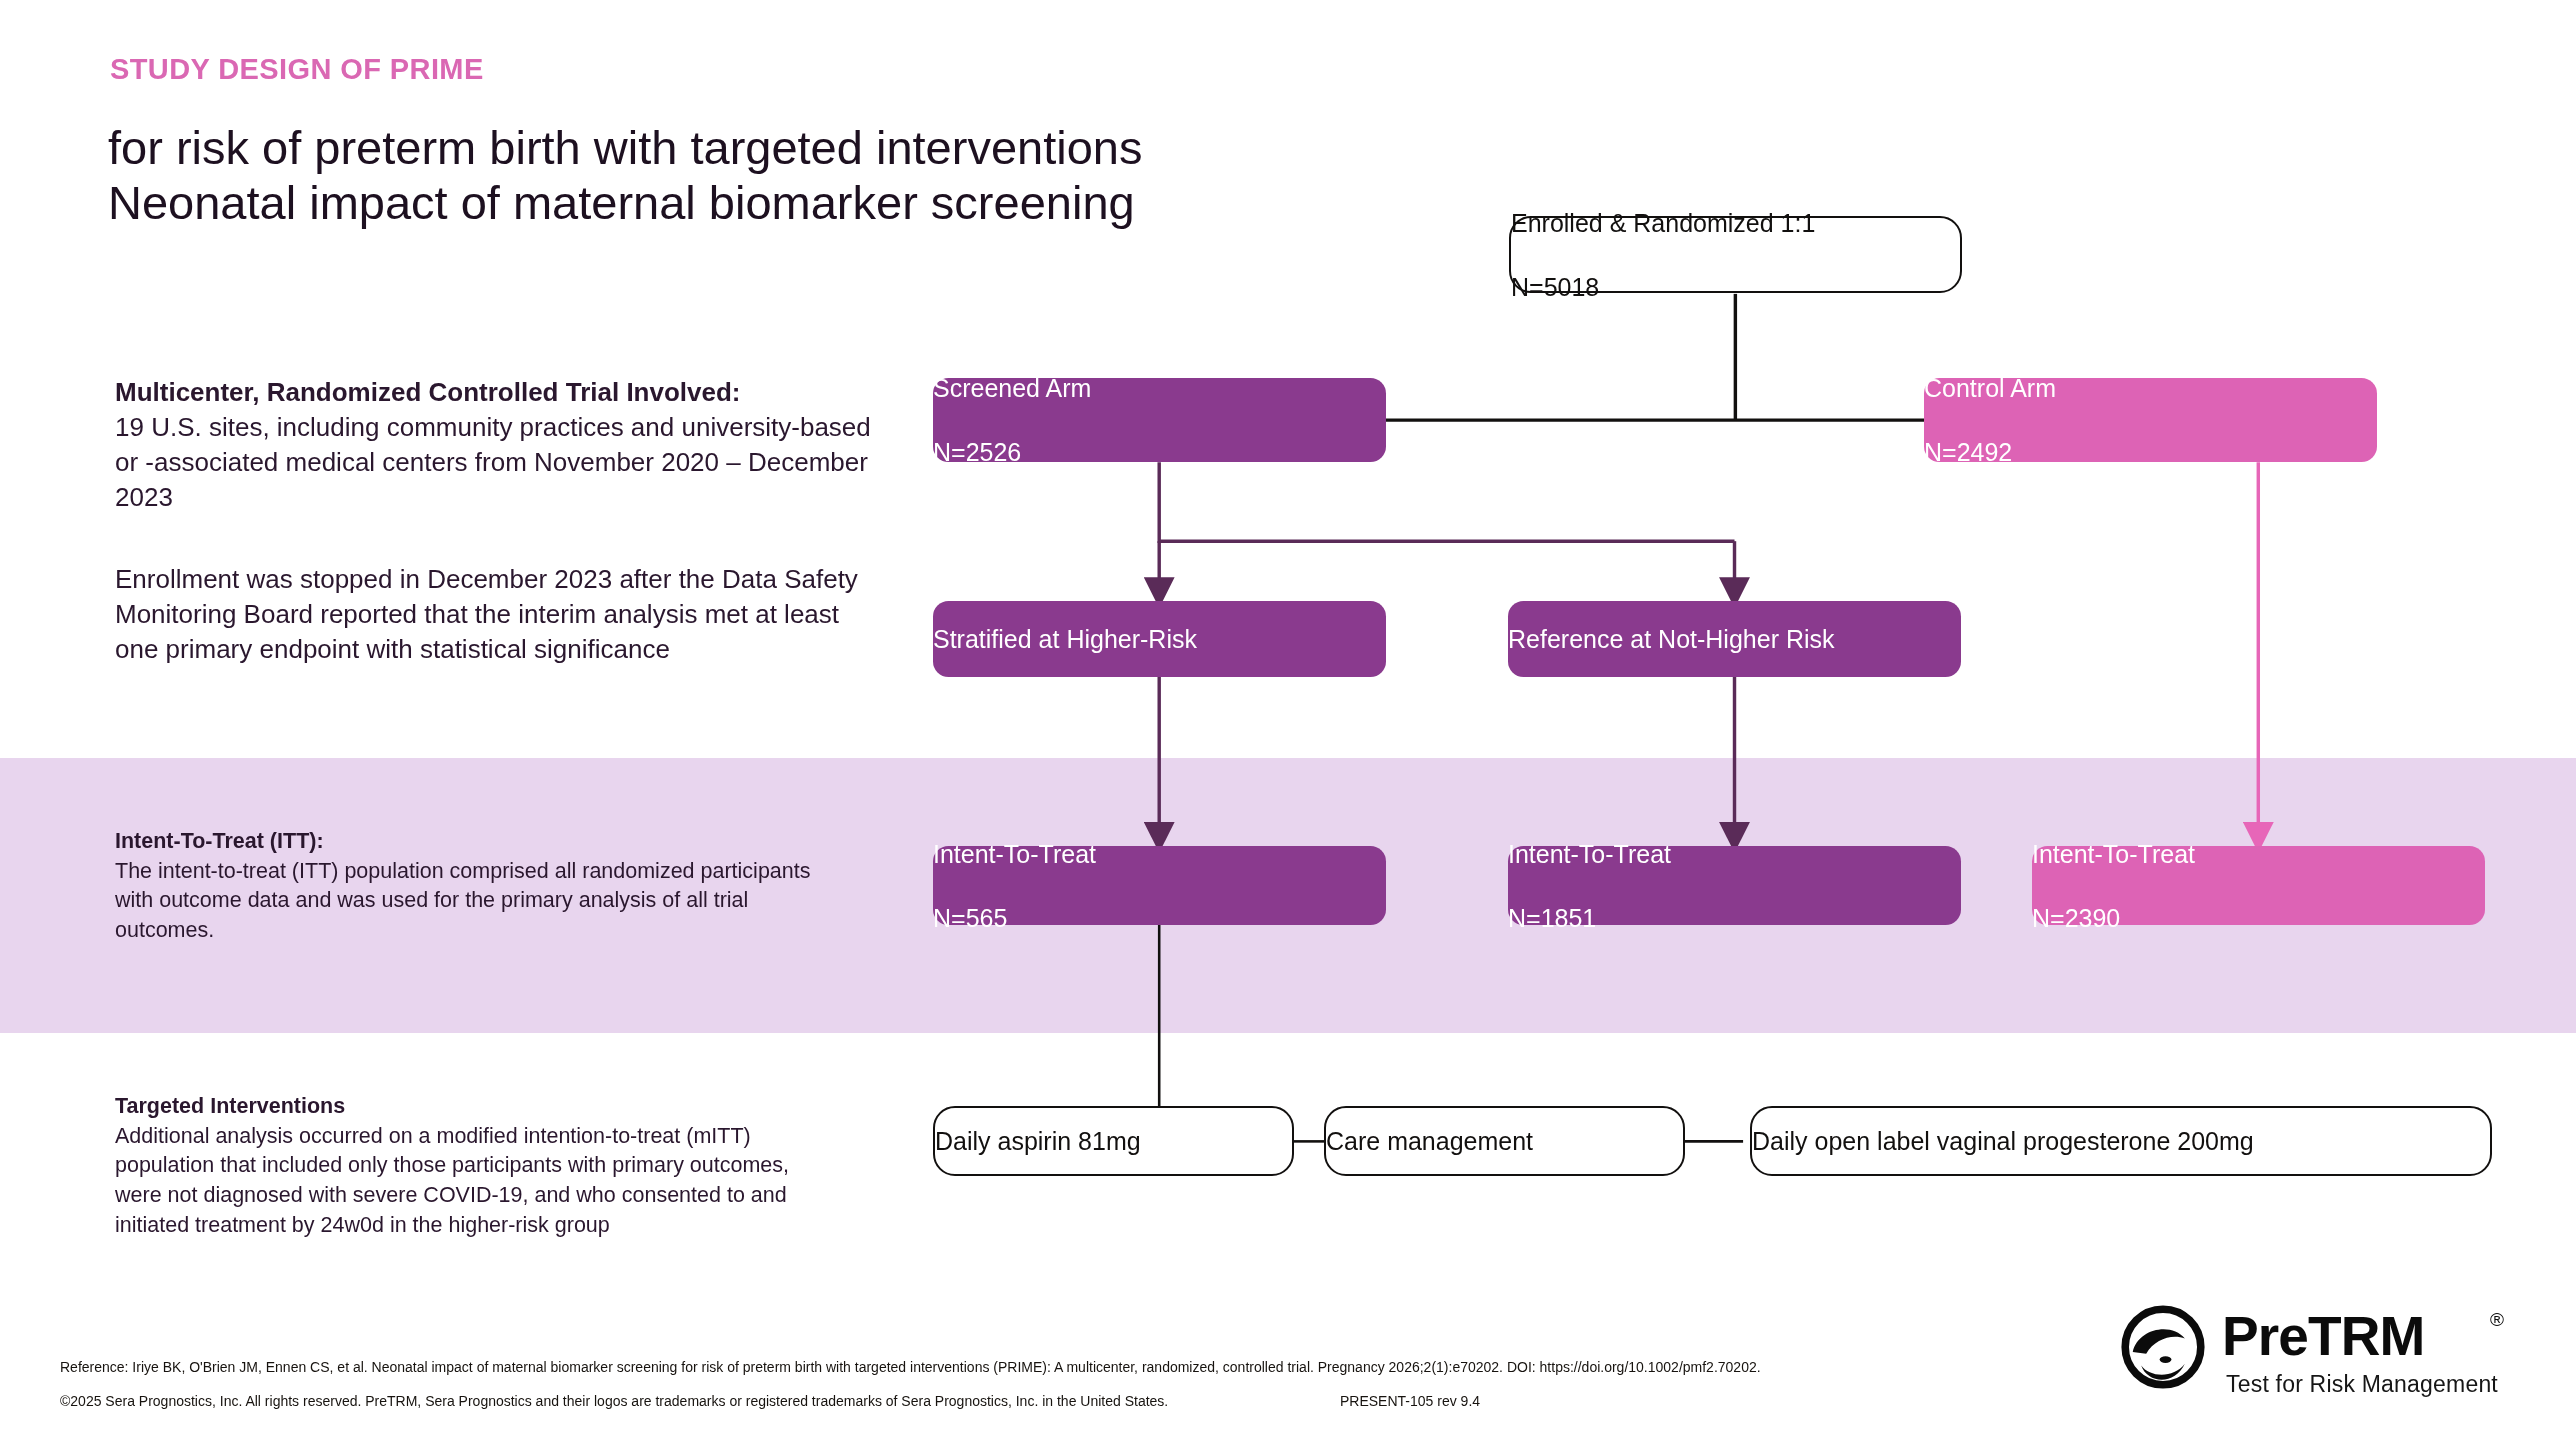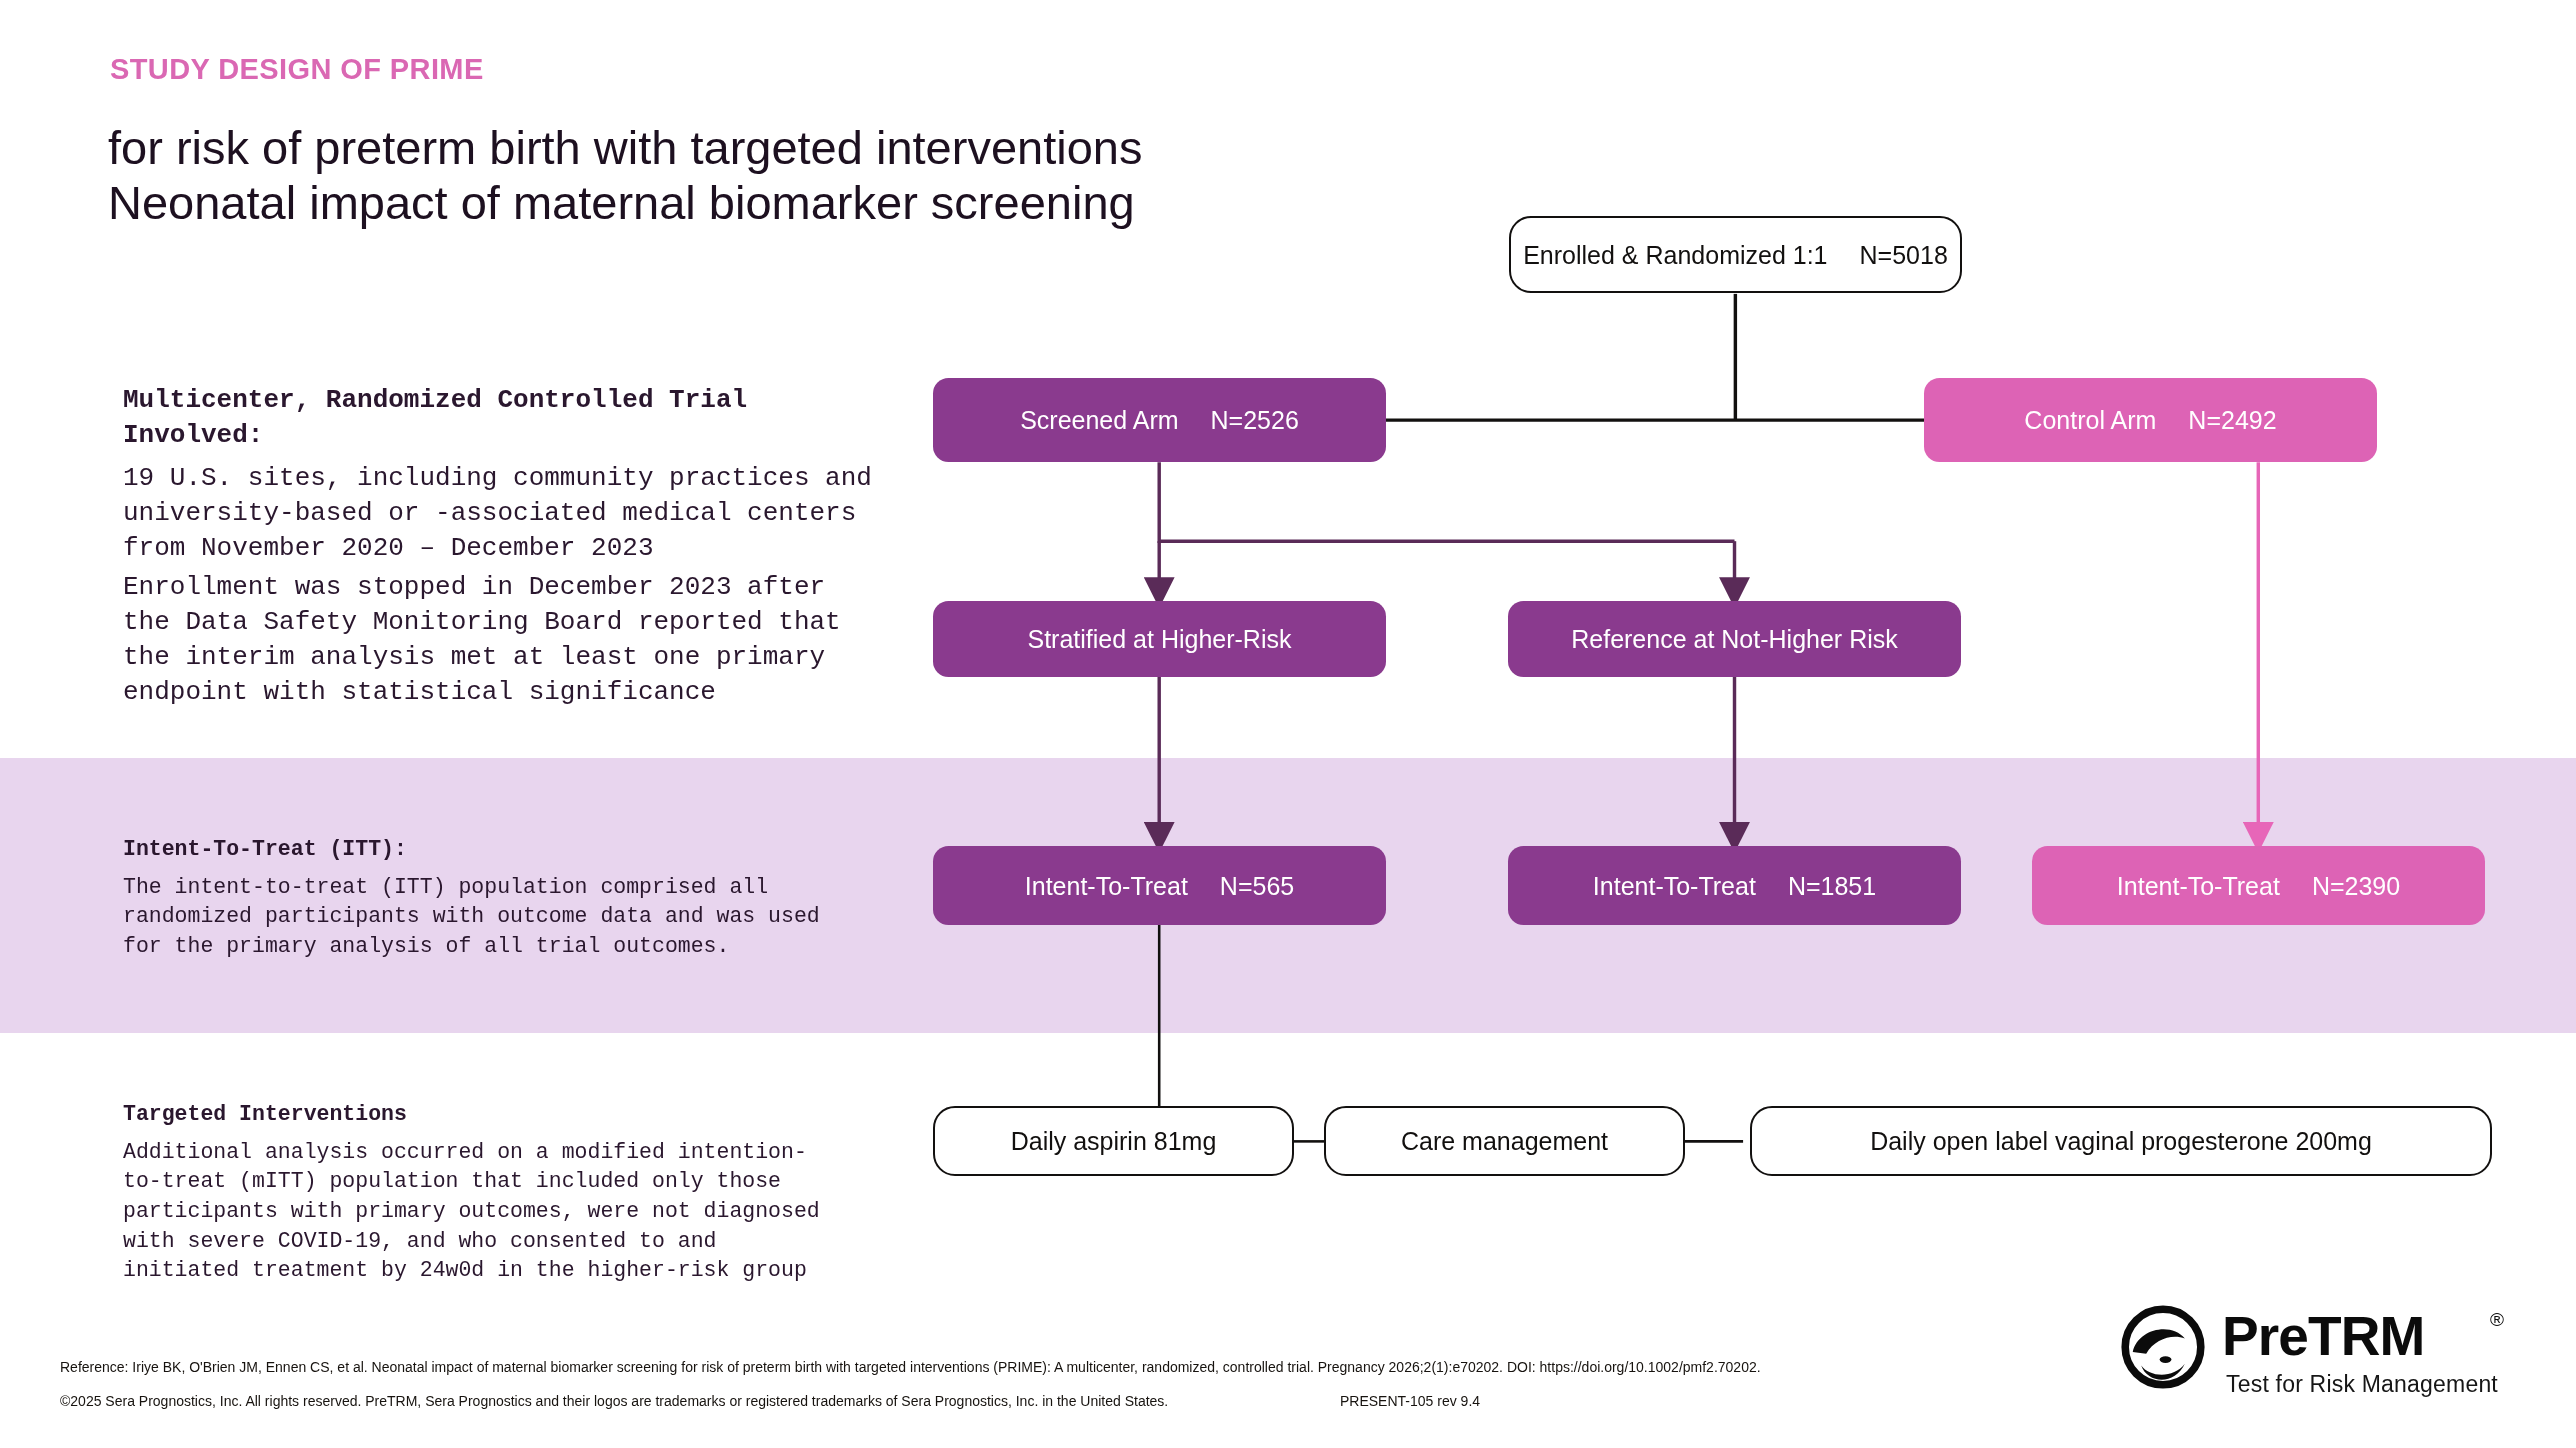--- a/index.html
+++ b/index.html
@@ -46,21 +46,21 @@
     font-size: 47px;
     line-height: 1.18;
     color: #1d1020;
     width: 1460px;
     font-weight: normal;
   }
 
   
   .lblock { position: absolute; color: #2a172e; }
   .lblock .hd { font-weight: bold; }
-  .lblock p { margin: 8px; font-family: Liberation Mono, monospace; }
+  .lblock p { margin: 0; }
 
   #blk-mc {
     left: 115px;
     top: 375px;
     width: 773px;
     font-size: 26px;
     line-height: 1.35;
   }
   #blk-enroll {
     left: 115px;
@@ -83,22 +83,22 @@
     font-size: 21.5px;
     line-height: 1.38;
   }
 
   
   .node {
     position: absolute;
     box-sizing: border-box;
     border-radius: 15.5px;
     display: flex;
-    flex-direction: row;
-    align-items: center;
+    flex-direction: column;
+    align-items: flex-start;
     justify-content: center;
     text-align: center;
     font-size: 25px;
     line-height: 1.28;
     z-index: 5;
     gap: 32px;
   }
   .node.white {
     background: #ffffff;
     border: 2.6px solid #12100f;

